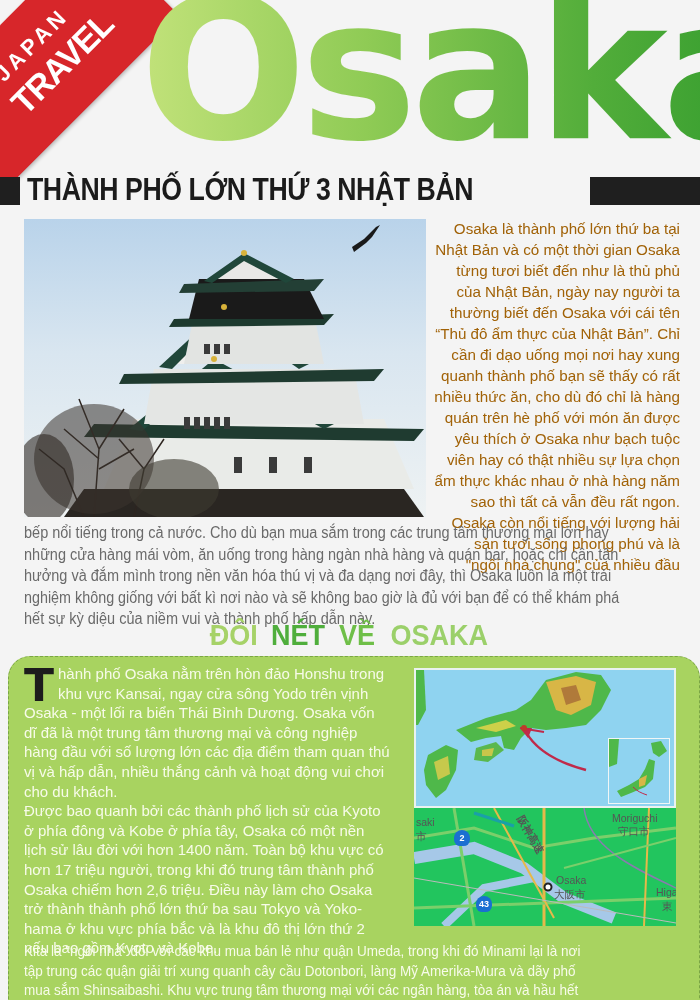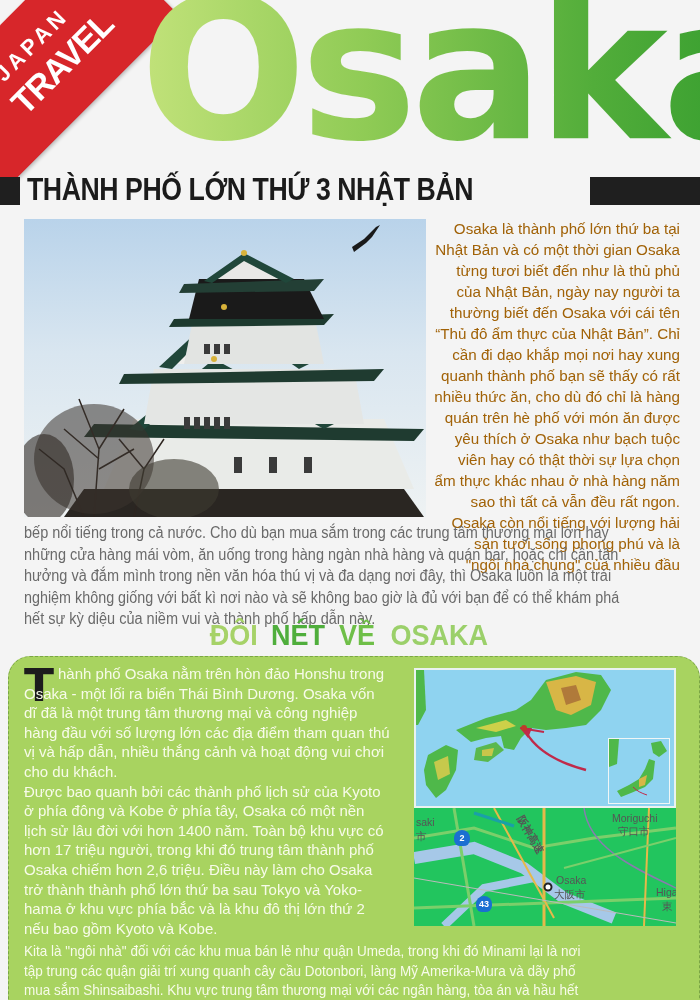--- a/index.html
+++ b/index.html
@@ -197,26 +197,26 @@
   </svg>
 </div>
 
 <div class="intro-right">
   <span class="intro-line">Osaka là thành phố lớn thứ ba tại</span>
   <span class="intro-line">Nhật Bản và có một thời gian Osaka</span>
   <span class="intro-line">từng tươi biết đến như là thủ phủ</span>
   <span class="intro-line">của Nhật Bản, ngày nay người ta</span>
   <span class="intro-line">thường biết đến Osaka với cái tên</span>
   <span class="intro-line">“Thủ đô ẩm thực của Nhật Bản”. Chỉ</span>
-  <span class="intro-line">cần đi dạo khắp mọi nơi hay xung</span>
+  <span class="intro-line">cần đi dạo uống mọi nơi hay xung</span>
   <span class="intro-line">quanh thành phố bạn sẽ thấy có rất</span>
   <span class="intro-line">nhiều thức ăn, cho dù đó chỉ là hàng</span>
   <span class="intro-line">quán trên hè phố với món ăn được</span>
   <span class="intro-line">yêu  thích ở Osaka như bạch tuộc</span>
-  <span class="intro-line">viên hay có thật thời sự lựa chọn</span>
+  <span class="intro-line">viên hay có thật nhiều sự lựa chọn</span>
   <span class="intro-line">ẩm thực khác nhau ở nhà hàng năm</span>
   <span class="intro-line">sao thì tất cả vẫn đều rất ngon.</span>
   <span class="intro-line">Osaka còn nổi tiếng với lượng hải</span>
   <span class="intro-line">sản tươi sống phong phú và là</span>
   <span class="intro-line">"ngôi nhà chung" của nhiều đầu</span>
 </div>
 
 <div class="intro-bottom">
   <span class="ib-line" style="transform:scaleX(0.93)">bếp nổi tiếng trong cả nước. Cho dù bạn mua sắm trong các trung tâm thương mại lớn hay</span>
   <span class="ib-line" style="transform:scaleX(0.93)">những cửa hàng mái vòm, ăn uống trong hàng ngàn nhà hàng và quán bar, hoặc chỉ cần tận</span>
@@ -231,20 +231,21 @@
   <span class="h-w3">VỀ</span>
   <span class="h-w4">OSAKA</span>
 </div>
 
 <div class="green-panel"></div>
 
 <div class="dropcap">T</div>
 
 <div class="panel-text">
   <span class="pt-line" style="padding-left:34px">hành phố Osaka nằm trên hòn đảo Honshu trong</span>
+  <span class="pt-line" style="padding-left:34px">khu vực Kansai, ngay cửa sông Yodo trên vịnh</span>
   <span class="pt-line">Osaka - một lối ra biển Thái Bình Dương. Osaka vốn</span>
   <span class="pt-line">dĩ đã là một trung tâm thương mại và công nghiệp</span>
   <span class="pt-line">hàng đầu với số lượng lớn các địa điểm tham quan thú</span>
   <span class="pt-line">vị và hấp dẫn, nhiều thắng cảnh và hoạt động vui chơi</span>
   <span class="pt-line">cho du khách.</span>
   <span class="pt-line">Được bao quanh bởi các thành phố lịch sử của Kyoto</span>
   <span class="pt-line">ở phía đông và Kobe ở phía tây, Osaka có một nền</span>
   <span class="pt-line">lịch sử lâu đời với hơn 1400 năm. Toàn bộ khu vực có</span>
   <span class="pt-line">hơn 17 triệu người, trong khi đó trung tâm thành phố</span>
   <span class="pt-line">Osaka chiếm hơn 2,6 triệu. Điều này làm cho Osaka</span>

